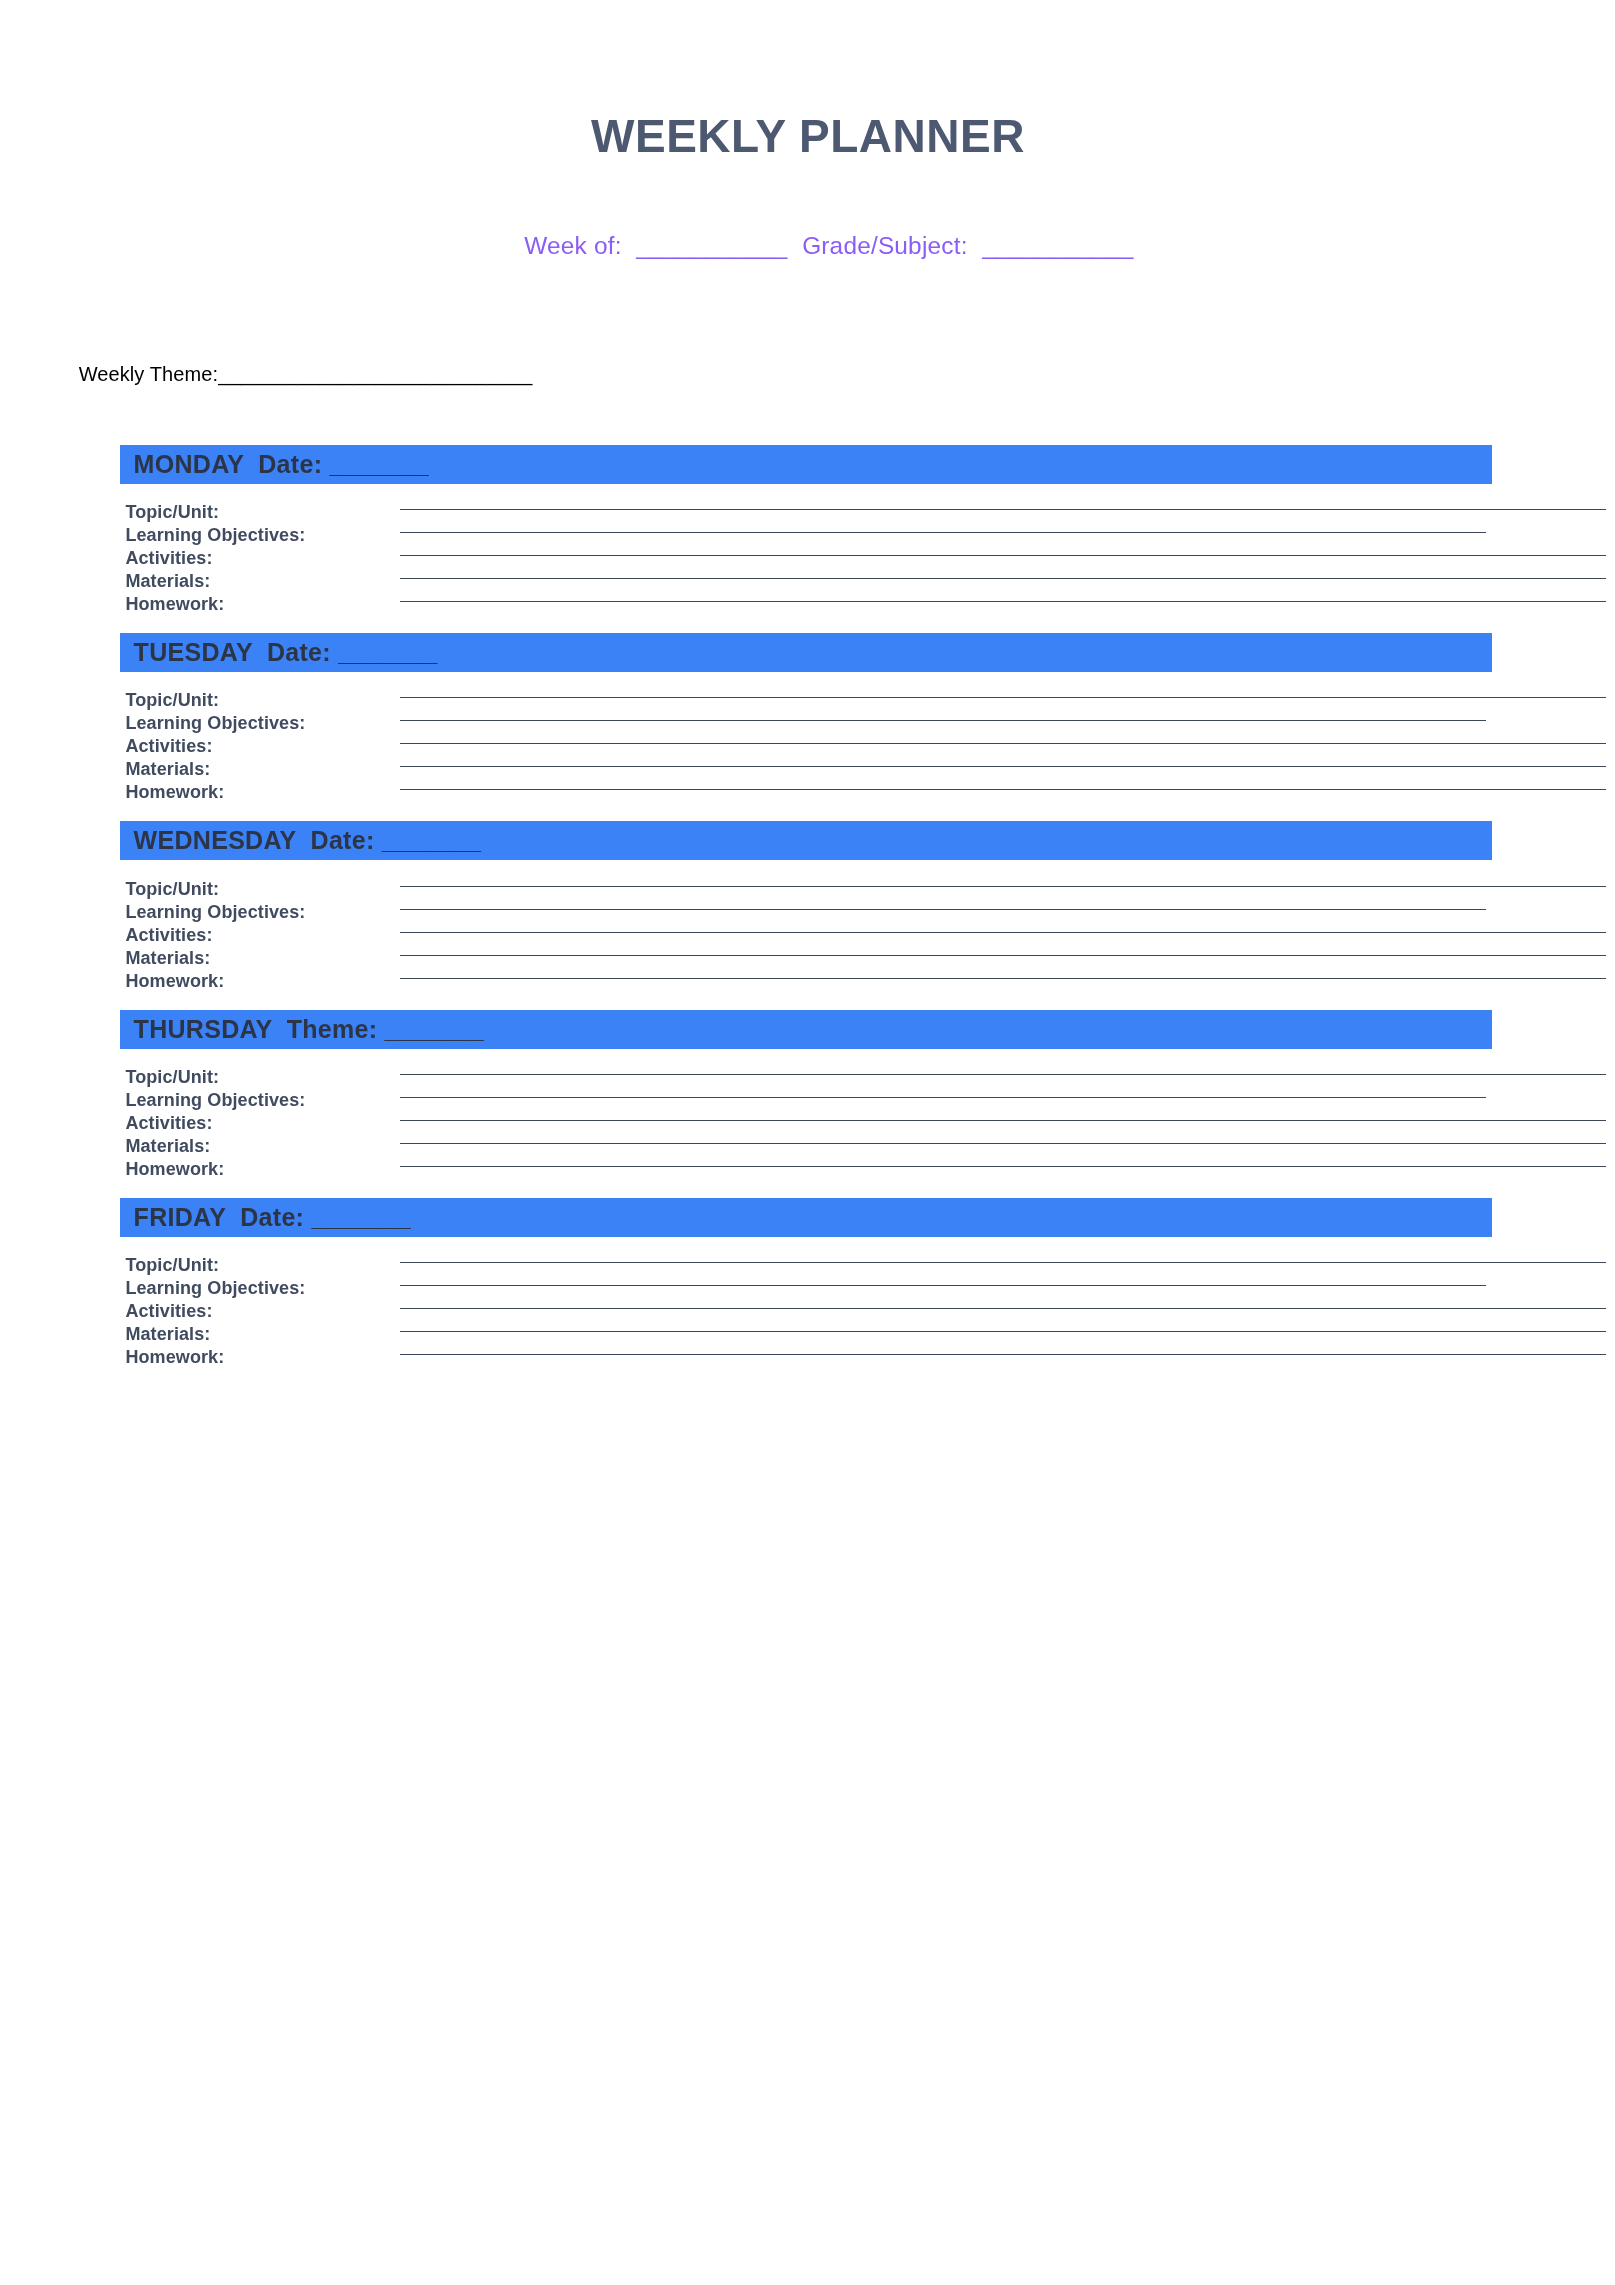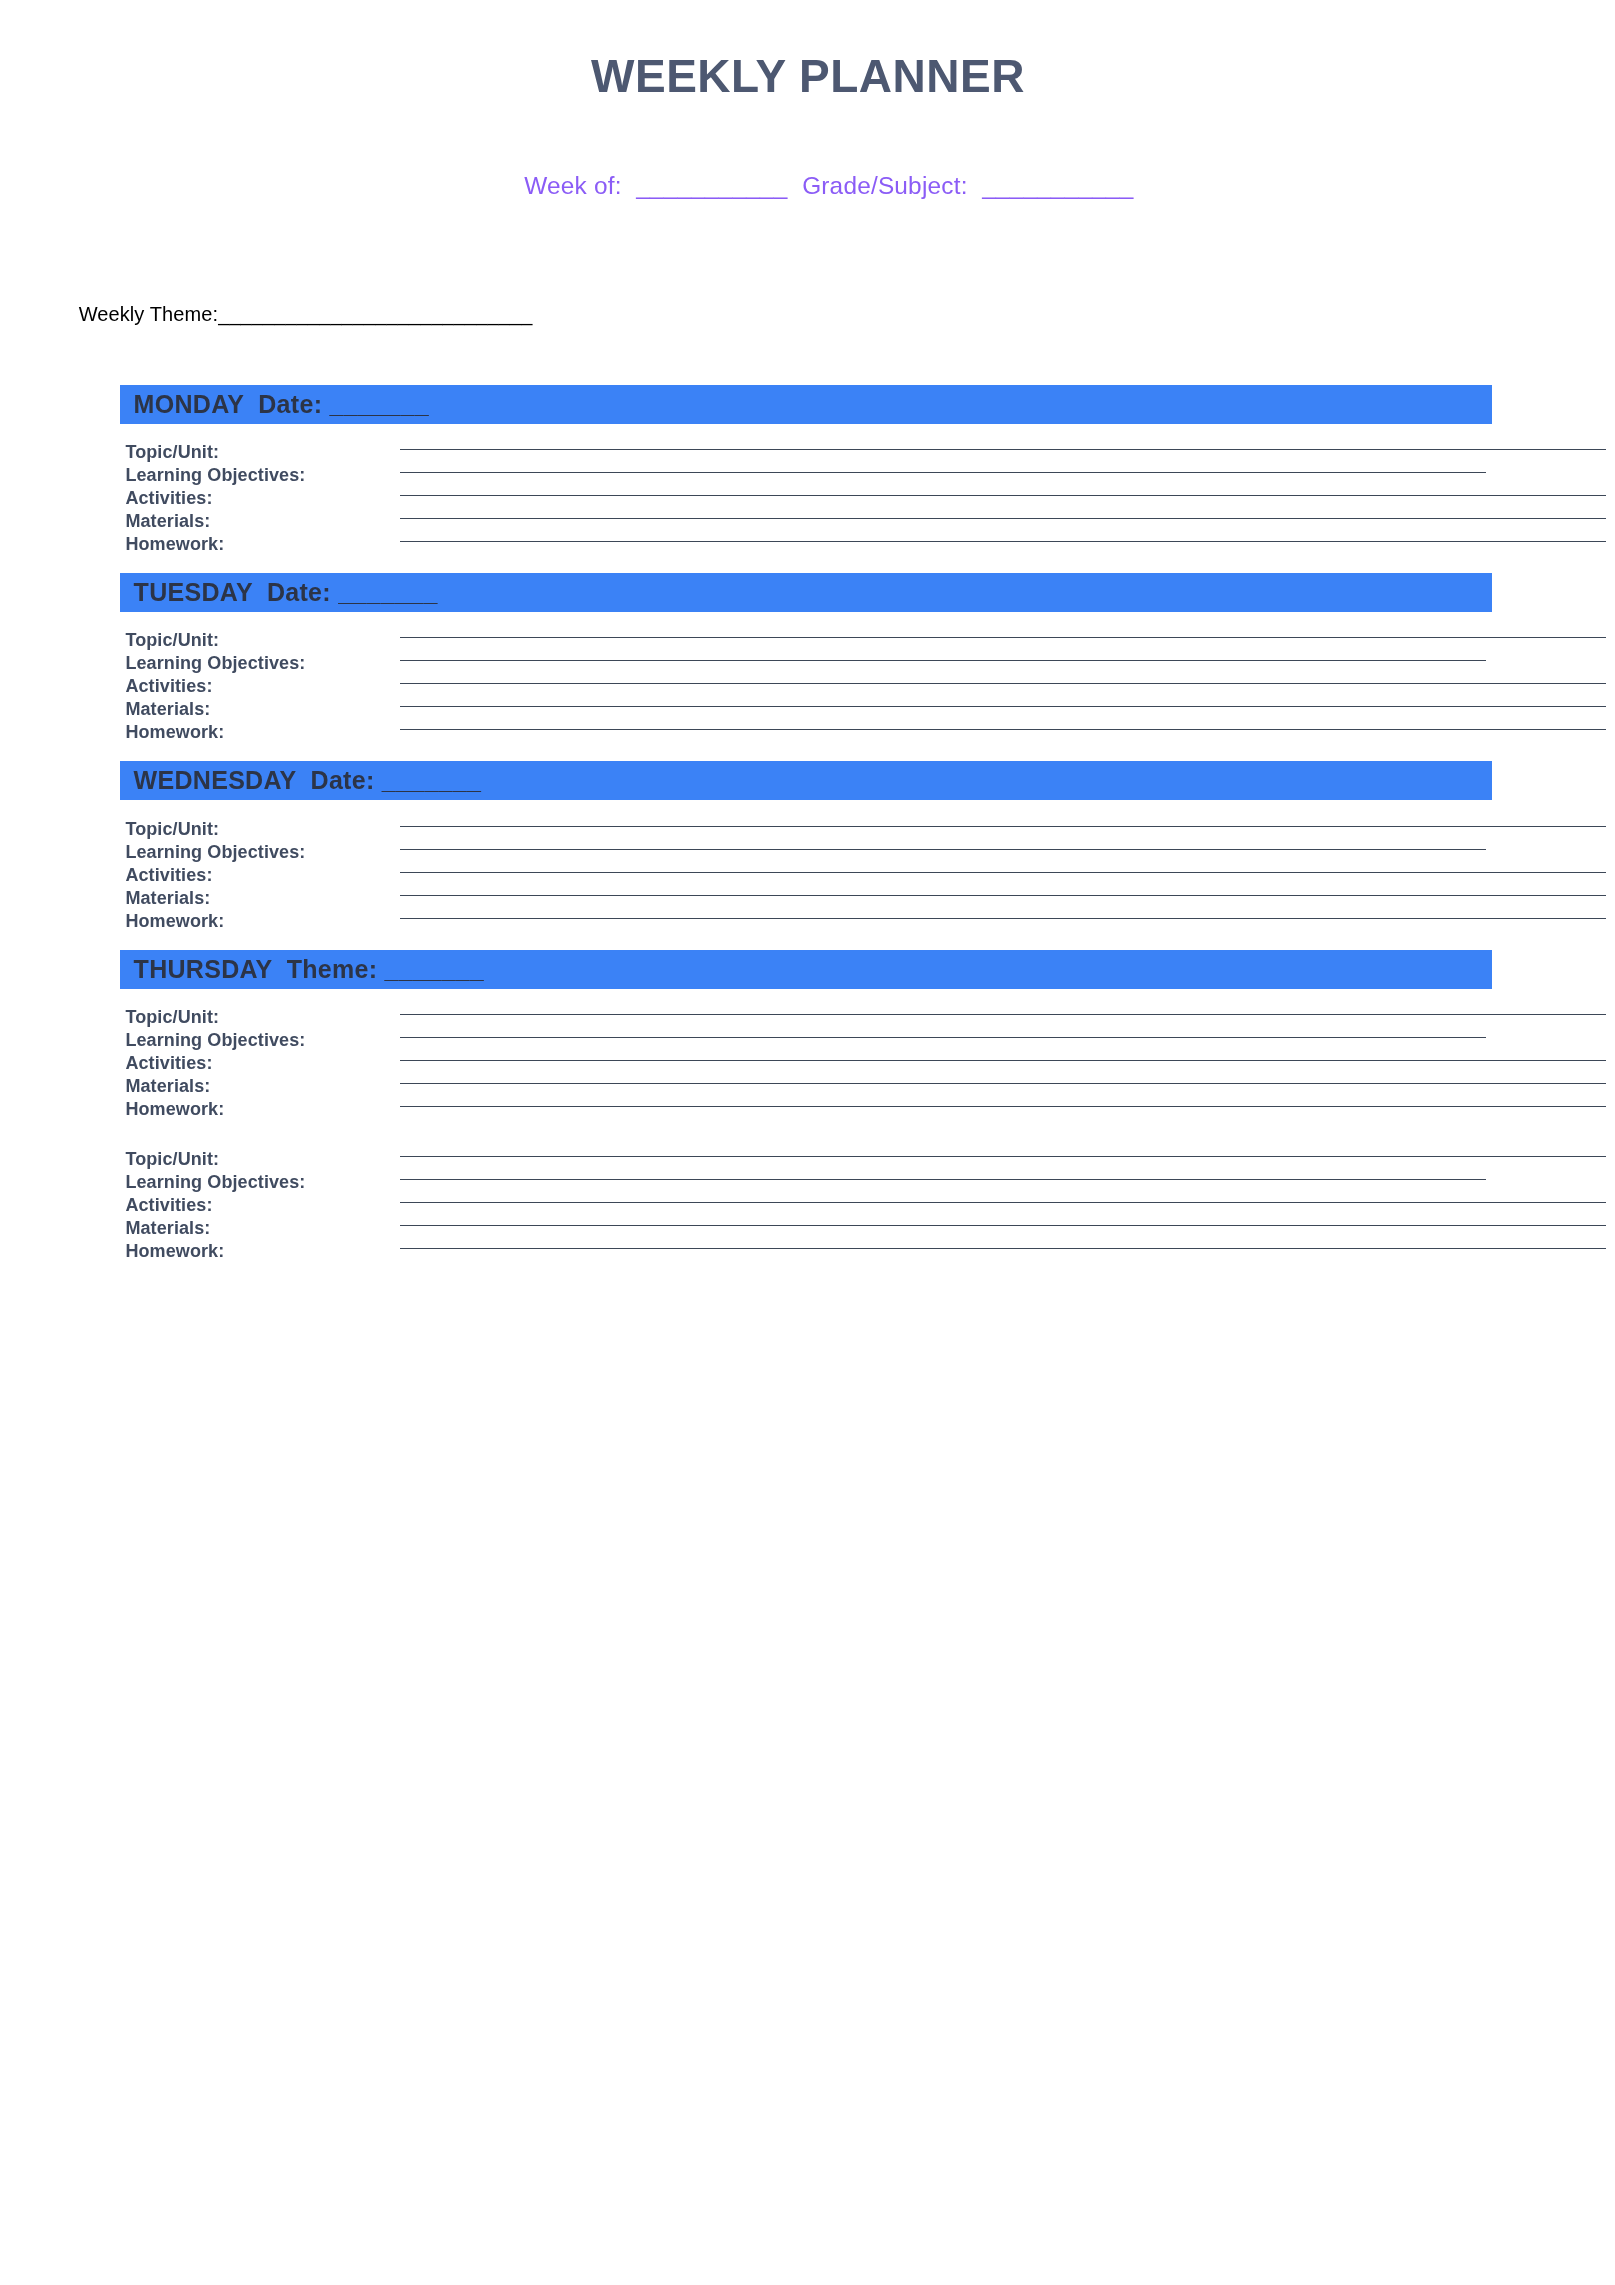--- a/index.html
+++ b/index.html
@@ -20,21 +20,21 @@
   .page {
     position: relative;
     width: 1616px;
     height: 2285px;
     background: #ffffff;
     box-sizing: border-box;
   }
 
   
   .title-block {
-    padding-top: 53px;
+    padding-top: 113px;
     text-align: center;
   }
   .doc-title {
     font-size: 46px;
     font-weight: bold;
     color: #4d5871;
     letter-spacing: 0.5px;
     line-height: 1;
     margin: 0;
     font-family: "Liberation Sans", sans-serif;
@@ -241,20 +241,23 @@
             <span class="field-label">Materials:</span>
             <span class="field-rule long"></span>
           </div>
           <div class="field-row">
             <span class="field-label">Homework:</span>
             <span class="field-rule long"></span>
           </div>
         </div>
       </div>
       <div class="day-section">
+        <div class="day-header">
+          <span class="day-header-text">FRIDAY  Date: _______</span>
+        </div>
         <div class="fields">
           <div class="field-row">
             <span class="field-label">Topic/Unit:</span>
             <span class="field-rule long"></span>
           </div>
           <div class="field-row">
             <span class="field-label">Learning Objectives:</span>
             <span class="field-rule short"></span>
           </div>
           <div class="field-row">

